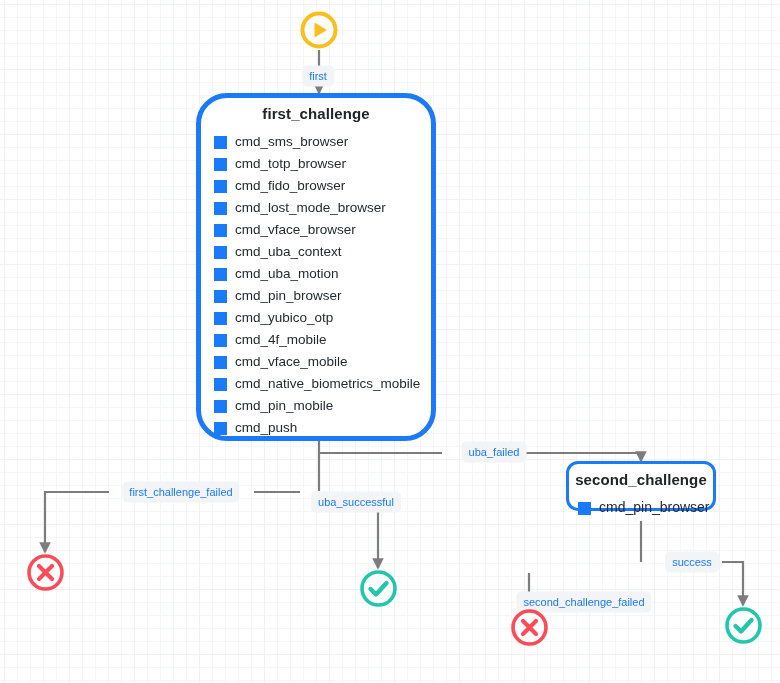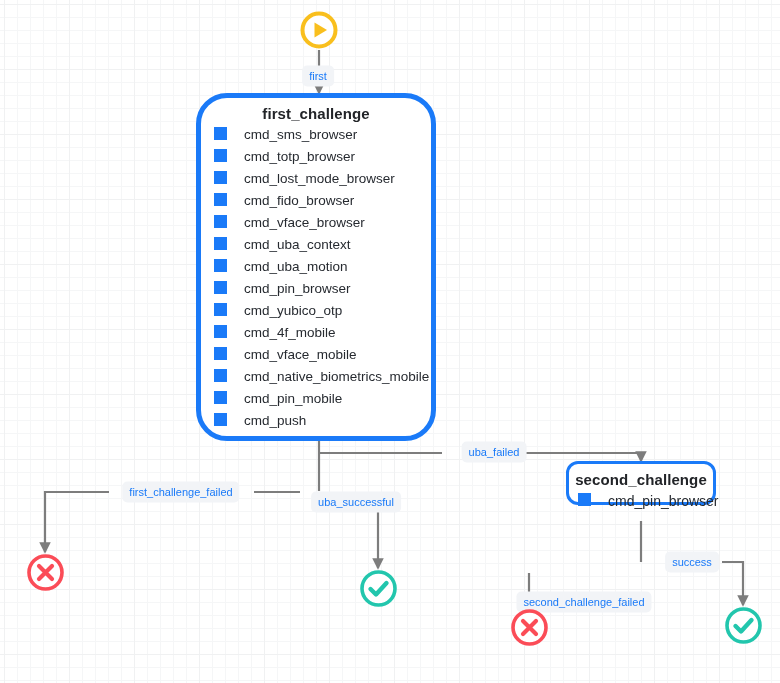--- a/index.html
+++ b/index.html
@@ -67,27 +67,26 @@
     font-size: 15px;
     color: #222428;
     padding: 7px 6px 5px 6px;
     letter-spacing: .1px;
   }
   .node-items {
     padding: 0 0 6px 0;
   }
   .node-item {
     display: flex;
-    align-items: flex-start;
+    align-items: flex-end;
     height: 22px;
     padding-left: 13px;
     font-size: 13.5px;
     color: #262a30;
     white-space: nowrap;
-    gap: 9px;
   }
   .node-box.thin .node-items { padding-bottom: 2px; }
   .node-box.thin .node-item { padding-left: 9px; font-size: 14px; }
   .item-swatch {
     width: 13px;
     height: 13px;
     background: #1a7af8;
     margin-right: 8px;
     flex: 0 0 auto;
   }
@@ -153,28 +152,28 @@
       <div class="node-item">
         <span class="item-swatch"></span>
         <span>cmd_sms_browser</span>
       </div>
       <div class="node-item">
         <span class="item-swatch"></span>
         <span>cmd_totp_browser</span>
       </div>
       <div class="node-item">
         <span class="item-swatch"></span>
+        <span>cmd_fido_browser</span>
+      </div>
+      <div class="node-item">
+        <span class="item-swatch"></span>
         <span>cmd_lost_mode_browser</span>
       </div>
       <div class="node-item">
         <span class="item-swatch"></span>
-        <span>cmd_fido_browser</span>
-      </div>
-      <div class="node-item">
-        <span class="item-swatch"></span>
         <span>cmd_vface_browser</span>
       </div>
       <div class="node-item">
         <span class="item-swatch"></span>
         <span>cmd_uba_context</span>
       </div>
       <div class="node-item">
         <span class="item-swatch"></span>
         <span>cmd_uba_motion</span>
       </div>
@@ -202,21 +201,21 @@
         <span class="item-swatch"></span>
         <span>cmd_pin_mobile</span>
       </div>
       <div class="node-item">
         <span class="item-swatch"></span>
         <span>cmd_push</span>
       </div>
     </div>
   </div>
 
-  <div class="node-box thin" style="left:566px; top:461px; width:150px; height:44px;">
+  <div class="node-box thin" style="left:566px; top:461px; width:150px; height:50px;">
     <div class="node-title">second_challenge</div>
     <div class="node-items">
       <div class="node-item">
         <span class="item-swatch"></span>
         <span>cmd_pin_browser</span>
       </div>
     </div>
   </div>
 
   <div class="edge-label" style="left:318px; top:76px;">first</div>

